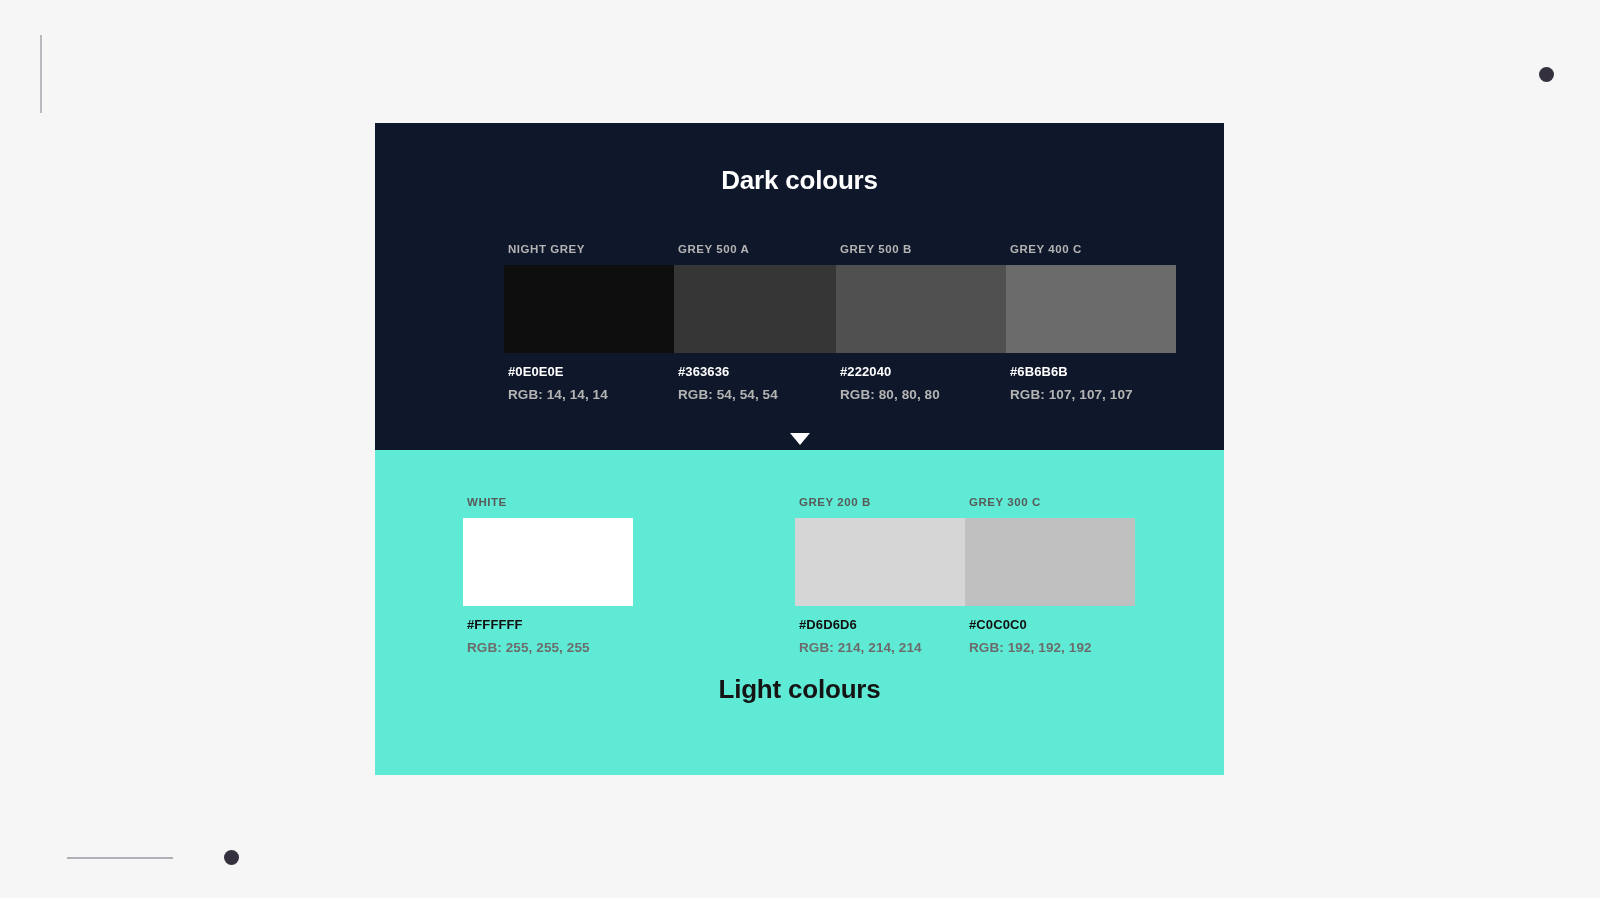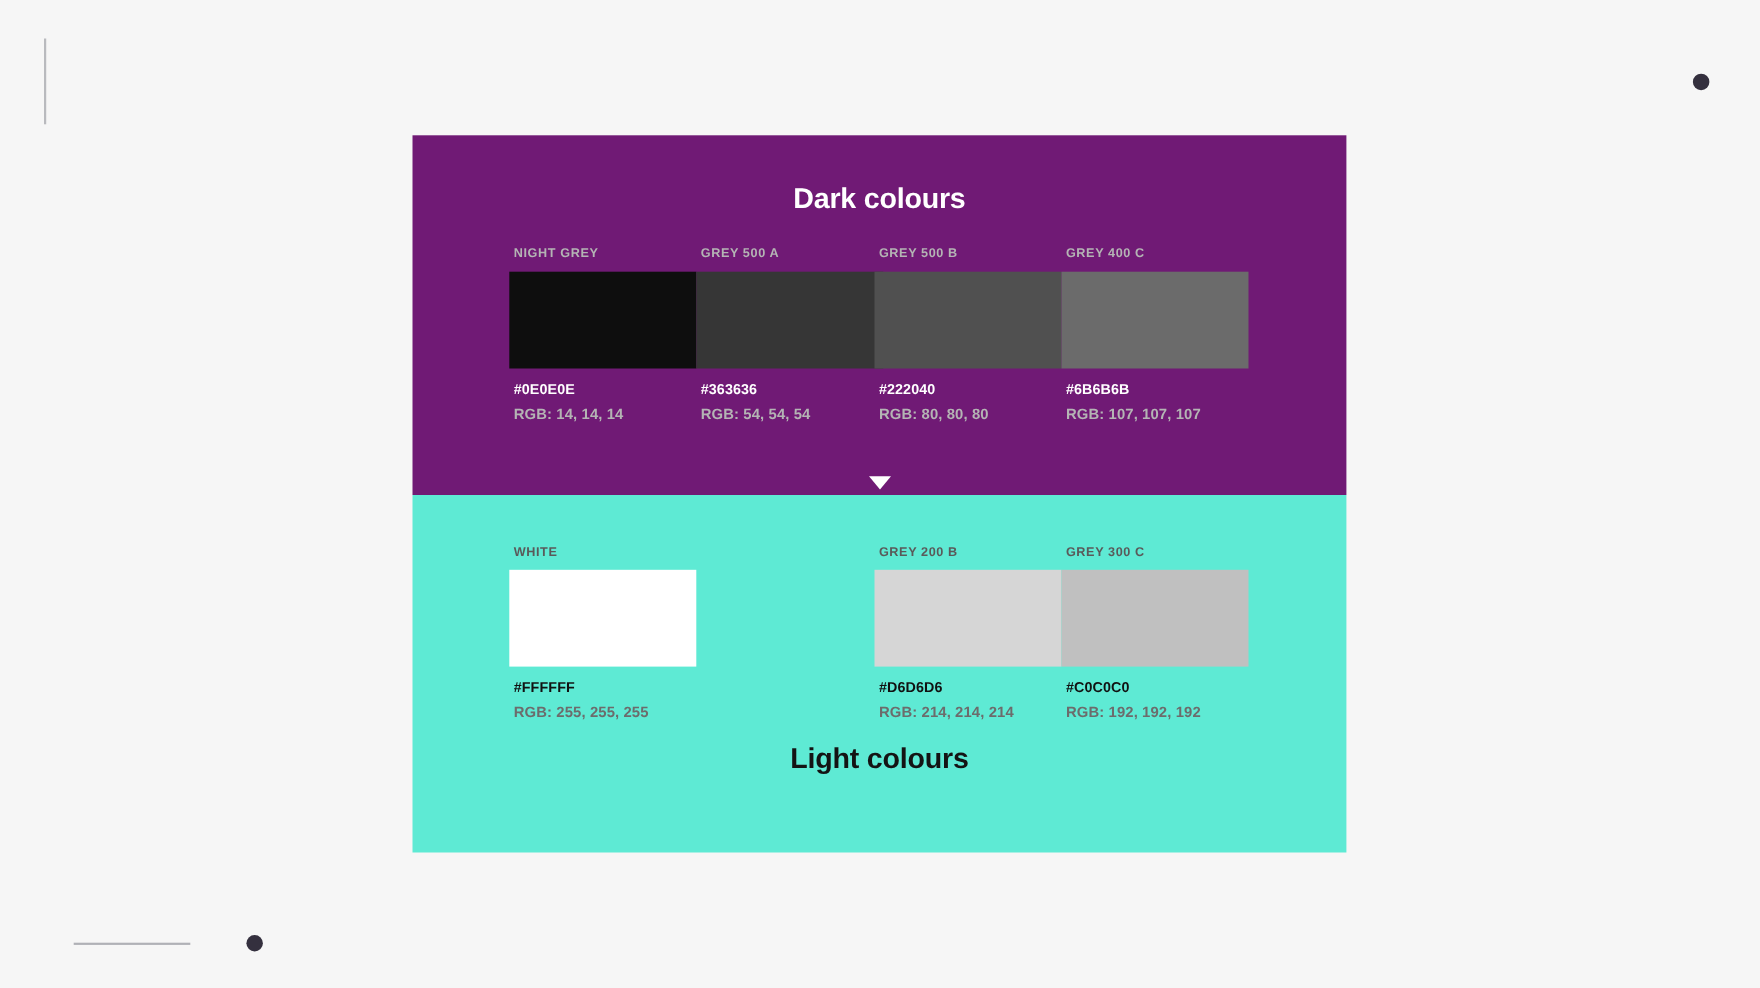--- a/index.html
+++ b/index.html
@@ -79,21 +79,21 @@
     padding-top: 224px;
   }
 
   
   .swatch-row {
     position: absolute;
     left: 0;
     width: 100%;
     height: 165px;
   }
-  .section-dark .swatch-row { top: 102px; }
+  .section-dark .swatch-row { top: 120px; margin-left: 41px; }
   .section-light .swatch-row { top: 46px; }
 
   .swatch-group {
     position: absolute;
     top: 0;
     height: 100%;
   }
   .swatch-group.group-ab { left: 88px;  width: 340px; }
   .swatch-group.group-bc { left: 420px; width: 366px; }
 
@@ -183,21 +183,21 @@
 </head>
 <body style="background: rgb(246, 246, 246);">
 
 <div class="deco-vline" style="background: rgb(185, 186, 190);"></div>
 <div class="deco-dot deco-dot-tr" style="background: rgb(52, 48, 62);"></div>
 <div class="deco-hline" style="background: rgb(176, 177, 182);"></div>
 <div class="deco-dot deco-dot-bl" style="background: rgb(52, 48, 62);"></div>
 
 <div class="palette-card">
 
-  <div class="section section-dark" style="background: #701a75;">
+  <div class="section section-dark" style="background: #0f172a;">
     <h1 class="section-title" style="color: rgb(255, 255, 255);">Dark colours</h1>
 
     <div class="swatch-row">
 
       <div class="swatch-group group-ab">
         <div class="swatch-col col-0">
           <span class="swatch-label" style="color: rgb(180, 180, 180);">NIGHT GREY</span>
           <div class="swatch-chip" style="background-color: rgb(14, 14, 14);"></div>
           <span class="swatch-hex" style="color: rgb(255, 255, 255);">#0E0E0E</span>
           <span class="swatch-rgb" style="color: rgb(180, 180, 180);">RGB: 14, 14, 14</span>

